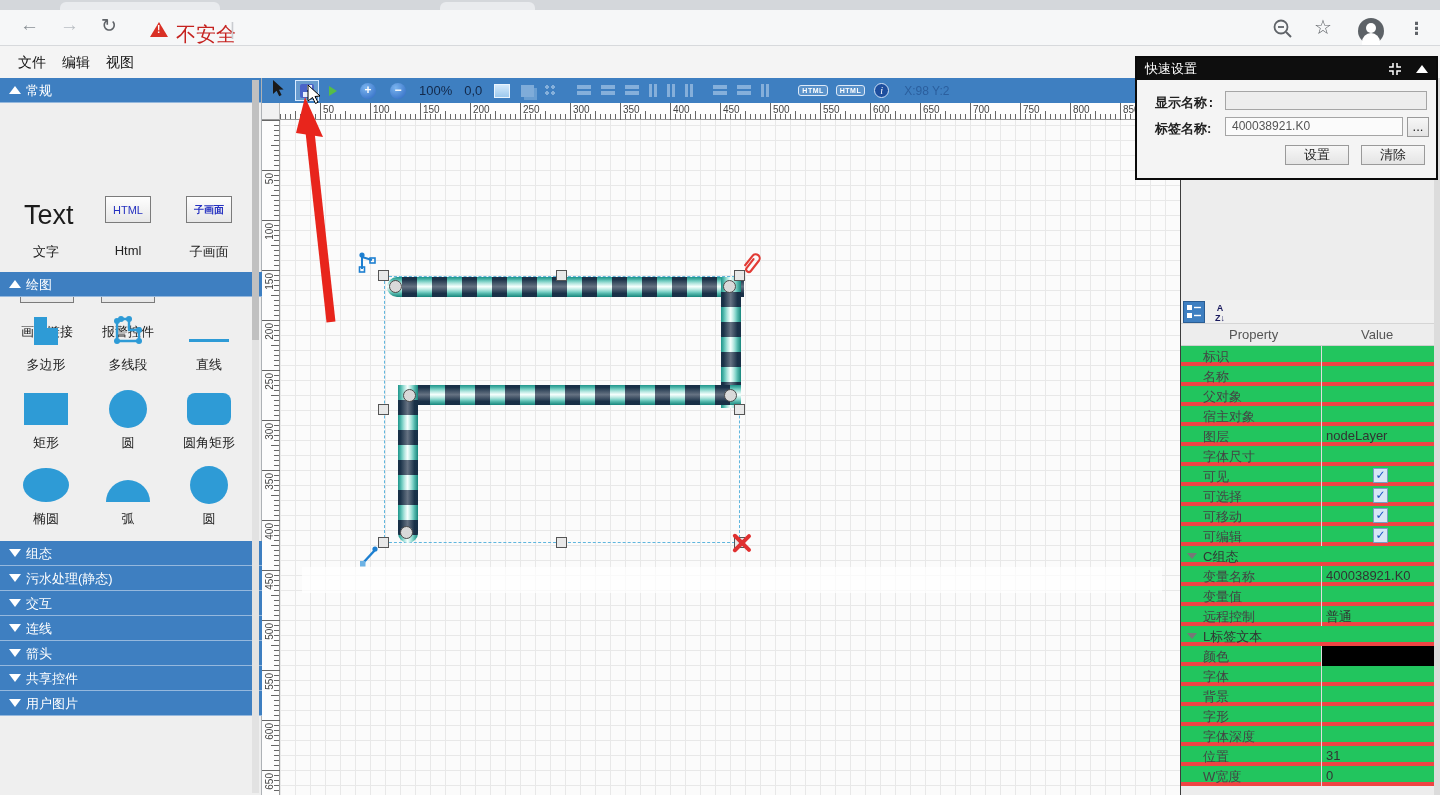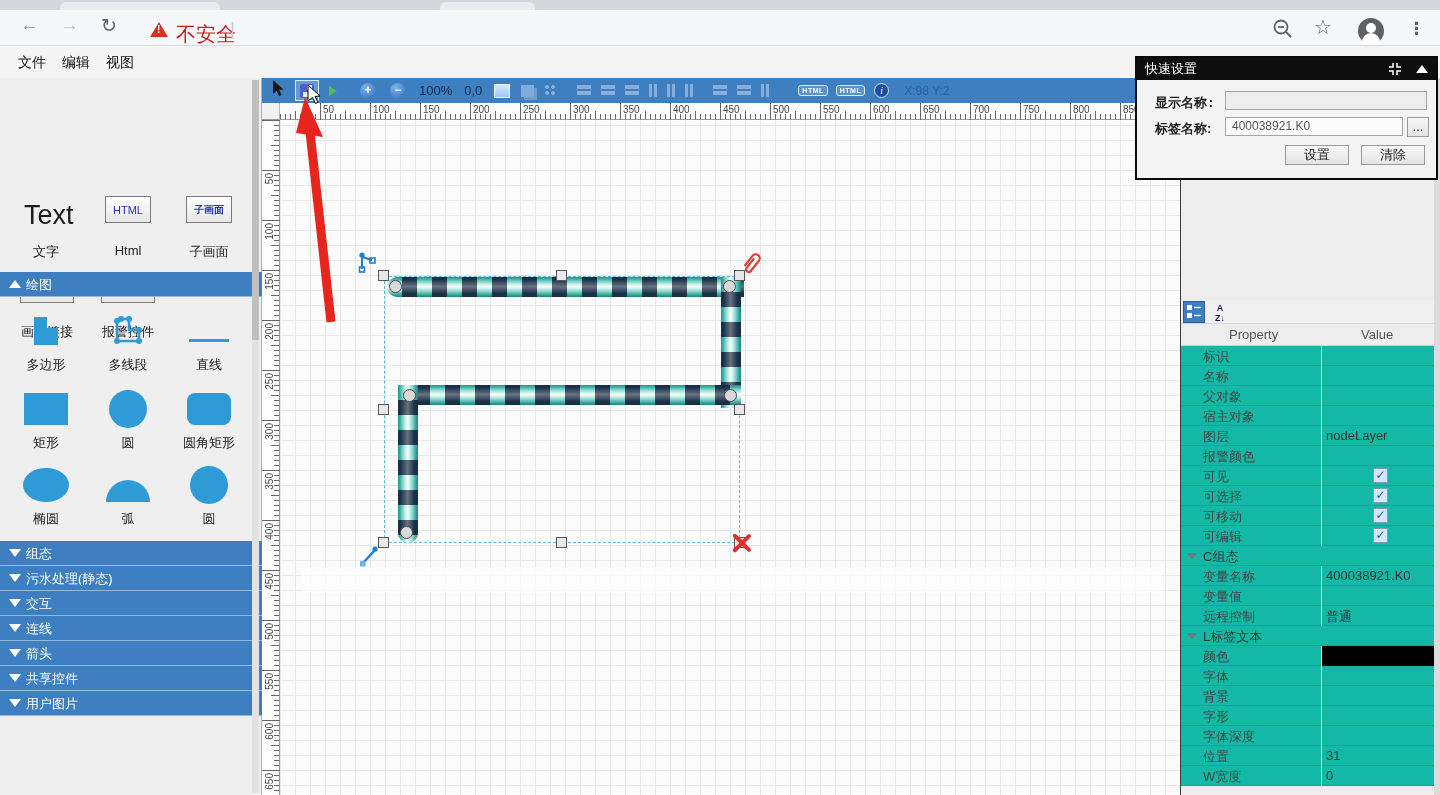--- a/index.html
+++ b/index.html
@@ -95,21 +95,21 @@
 
   
   .rpanel { position:absolute; left:1180px; top:78px; width:260px; height:717px; background:#ededed; border-left:1px solid #3c3c3c; }
   .rp-scroll { position:absolute; right:0; top:0; width:6px; height:717px; background:#dcdcdc; }
   .prop-toolbar { position:absolute; left:0px; top:222px; width:254px; height:24px; background:#f0f0f0; border-bottom:1px solid #d5d5d5; }
   .pt-btn { position:absolute; top:1px; width:22px; height:22px; }
   .pt-cat { left:2px; background:#3e7fc1; border:1px solid #2a5d93; }
   .pt-sort { left:28px; color:#1a1a5e; font-size:9px; font-weight:bold; line-height:10px; text-align:center; padding-top:2px; }
   .prop-head { position:absolute; left:0; top:246px; width:254px; height:22px; font-size:13px; color:#555; border-bottom:1px solid #cfcfcf; }
   .prop-rows { position:absolute; left:0; top:268px; width:254px; height:449px; overflow:hidden; }
-  .prow { position:relative; width:254px; height:20px; background:#14b8a6; border-bottom:1px solid #ef4444; font-size:13px; color:#444; }
+  .prow { position:relative; width:254px; height:20px; background:#22c55e; border-bottom:4px solid #ef4444; font-size:13px; color:#444; }
   .prow .plabel { position:absolute; left:22px; top:2px; }
   .prow .pval { position:absolute; left:145px; top:2px; color:#333; }
   .prow .pdiv { position:absolute; left:140px; top:0; width:1px; height:20px; background:#ddd; }
   .prow.group .plabel { left:22px; color:#333; }
   .prow.group .gtri { position:absolute; left:6px; top:7px; width:0; height:0; border-left:5px solid transparent; border-right:5px solid transparent; border-top:6px solid #777; }
   .pcheck { position:absolute; left:192px; top:2px; width:15px; height:15px; background:#d6e6f5; border:1px solid #7a9cc0; color:#1b57c4; font-weight:bold; font-size:12px; line-height:13px; text-align:center; }
   .pswatch { position:absolute; left:141px; top:0; width:113px; height:20px; }
 
   
   .qpanel { position:absolute; left:1135px; top:56px; width:303px; height:124px; background:#f4f4f4; border:2px solid #0a0a0a; z-index:50; }
@@ -150,20 +150,21 @@
     <div class="b-right" style="left:1408px;font-size:17px;font-weight:bold;">⋮</div>
   </div>
 
   <div class="menubar">
     <div class="mi" style="left:18px;">文件</div>
     <div class="mi" style="left:62px;">编辑</div>
     <div class="mi" style="left:106px;">视图</div>
   </div>
 
   <div class="sidebar">
+    <div class="sec-head"><span class="tri up"></span><span>常规</span></div>
 
     <div class="text-glyph" style="left:24px;top:122px;">Text</div>
     <div class="tool-label" style="left:1px;top:165px;">文字</div>
     <div class="btn-face" style="left:105px;top:118px;width:46px;height:27px;font-size:11px;font-weight:normal;">HTML</div>
     <div class="tool-label" style="left:83px;top:165px;">Html</div>
     <div class="btn-face" style="left:186px;top:118px;width:46px;height:27px;font-size:10px;">子画面</div>
     <div class="tool-label" style="left:164px;top:165px;">子画面</div>
     <div class="btn-face" style="left:20px;top:196px;width:54px;height:29px;font-size:9px;">画面链接</div>
     <div class="tool-label" style="left:2px;top:245px;">画面链接</div>
     <div class="btn-face" style="left:101px;top:196px;width:54px;height:29px;font-size:9px;">报警控件</div>
@@ -724,21 +725,21 @@
           <span class="plabel">宿主对象</span>
           <span class="pdiv"></span>
           <span class="pval"></span>
         </div>
         <div class="prow">
           <span class="plabel">图层</span>
           <span class="pdiv"></span>
           <span class="pval">nodeLayer</span>
         </div>
         <div class="prow">
-          <span class="plabel">报警颜色</span>
+          <span class="plabel">字体尺寸</span>
           <span class="pdiv"></span>
           <span class="pval"></span>
         </div>
         <div class="prow">
           <span class="plabel">可见</span>
           <span class="pdiv"></span>
           <span class="pcheck">✓</span>
         </div>
         <div class="prow">
           <span class="plabel">可选择</span>

